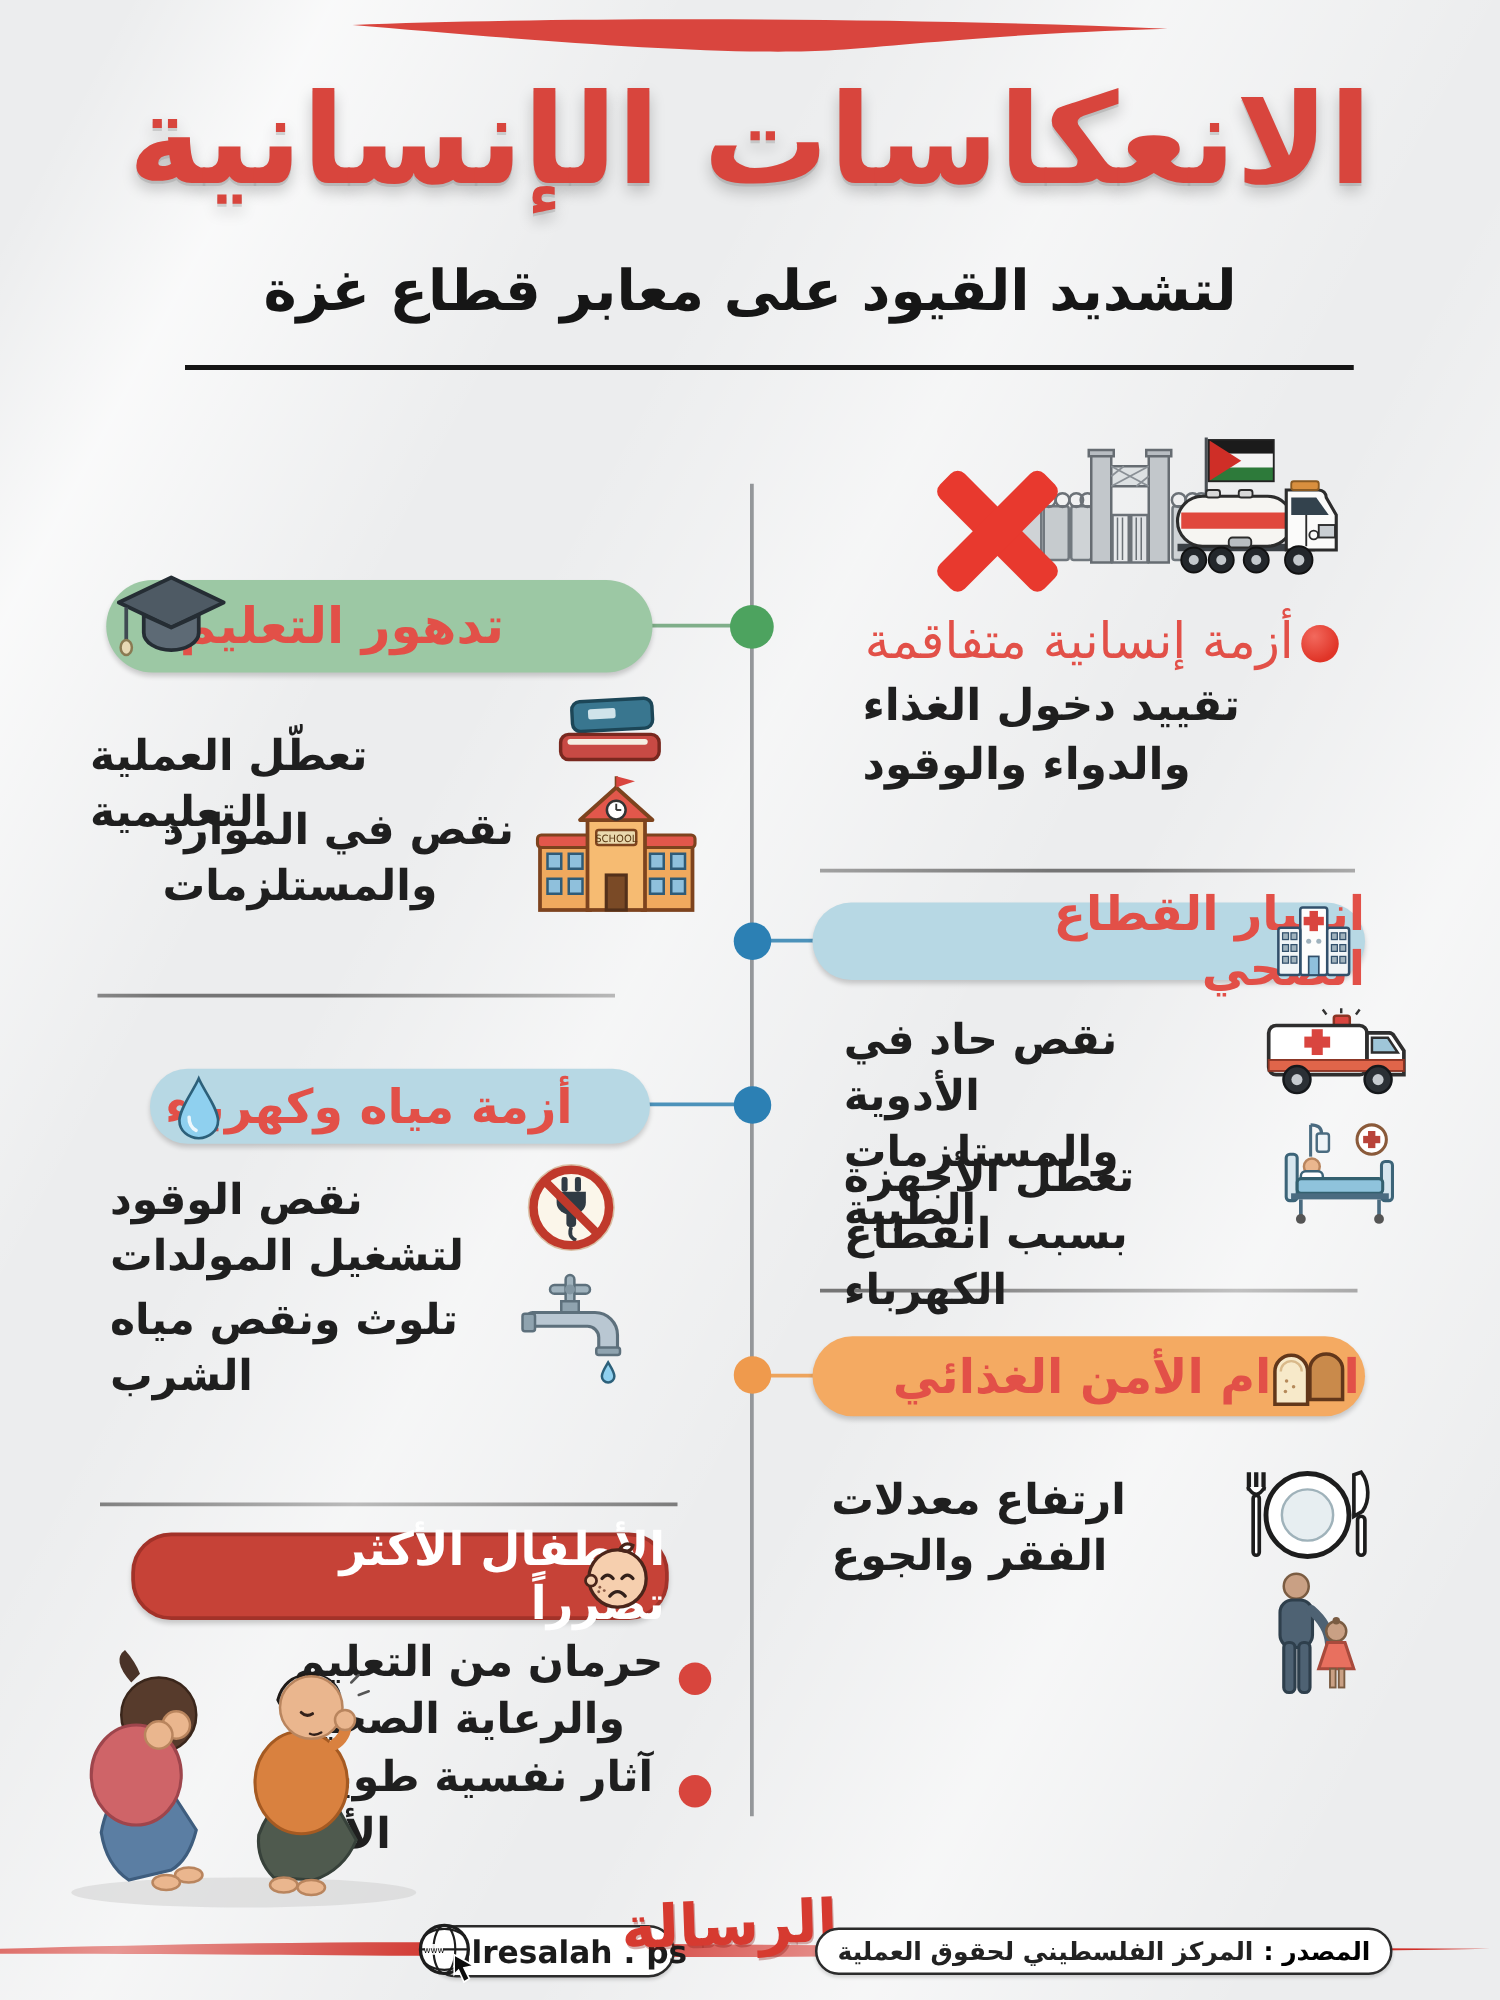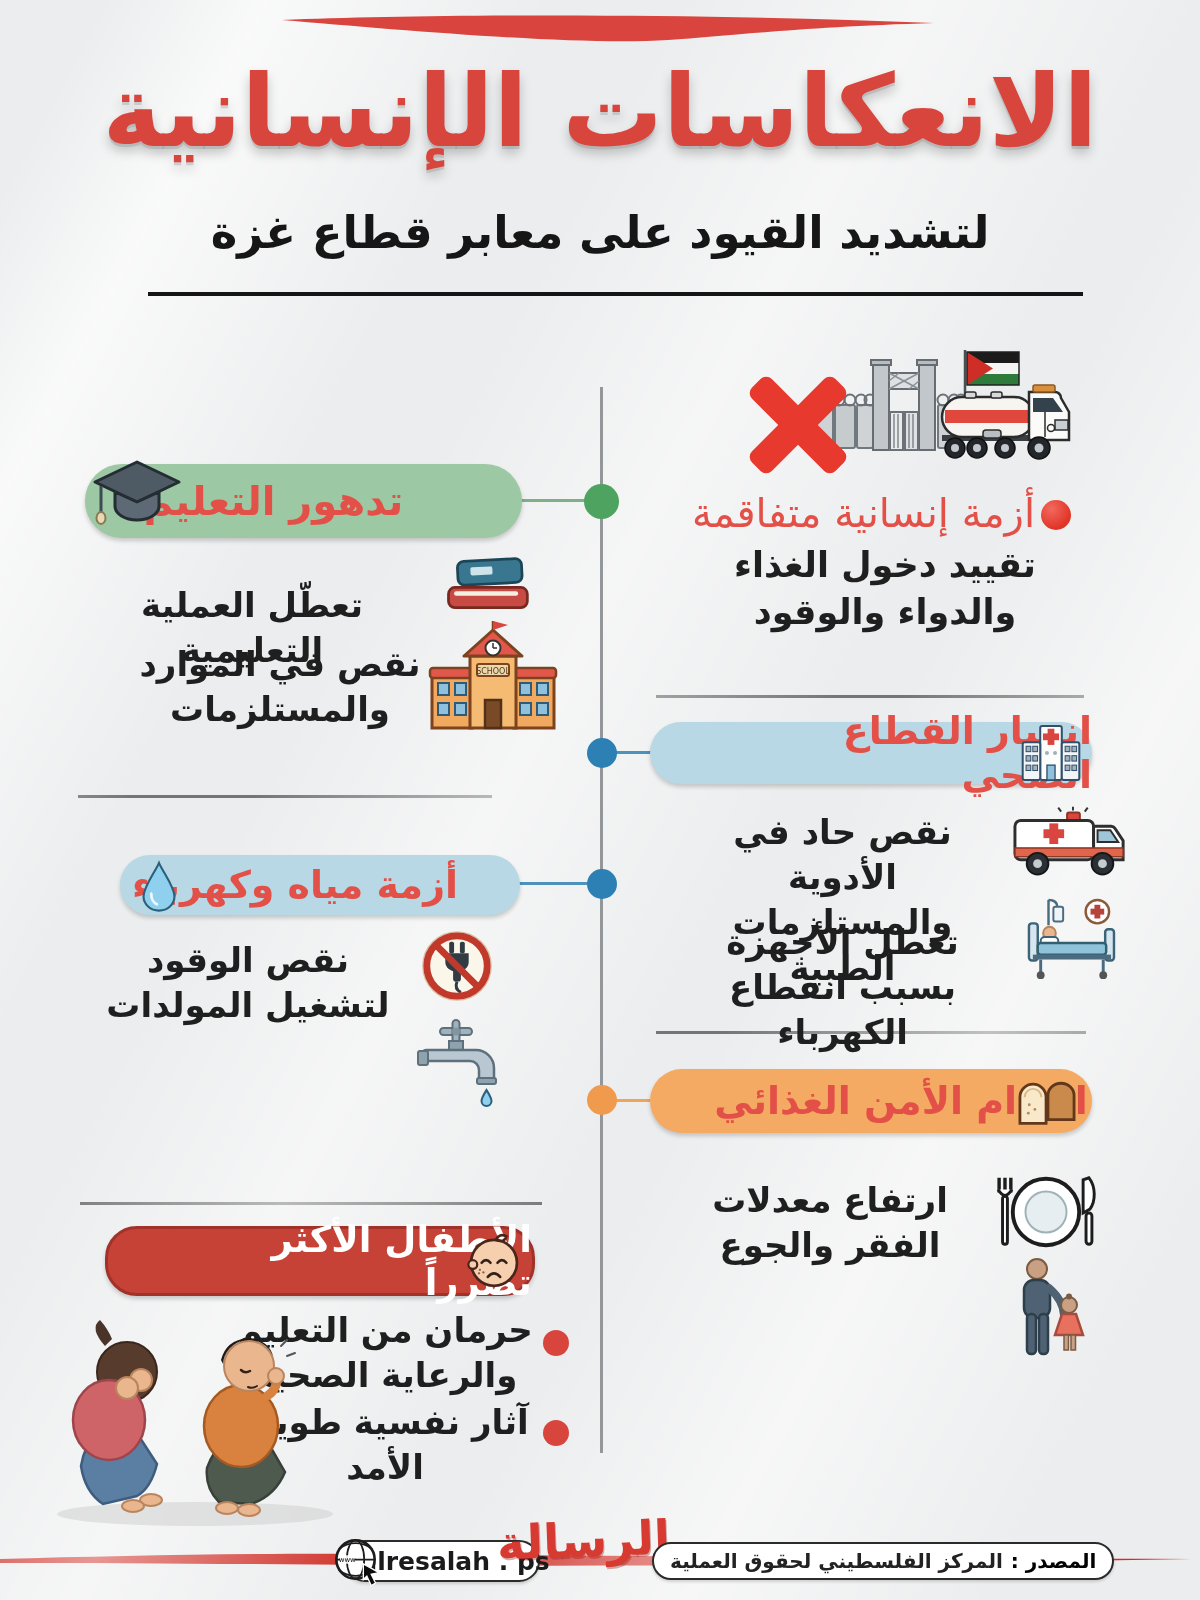--- a/index.html
+++ b/index.html
@@ -34,21 +34,21 @@
   .connector{height:3px;z-index:2;}
   .col-divider{height:3px;background:var(--divider-gray,#757575);}
   .pill{
     display:flex;align-items:center;justify-content:center;z-index:3;
     box-shadow:0 3px 4px rgba(0,0,0,.18);
   }
   .pill .label{font-weight:700;color:var(--pill-label-red,#e25048);}
   .pill .icon{position:absolute;}
   .pt{
     font-weight:700;font-size:34px;line-height:1.33;color:var(--text-dark,#1f1f1f);
-    text-align:center;z-index:2;
+    text-align:left;z-index:2;
   }
   .crisis-heading{
     font-size:40px;font-weight:400;color:var(--heading-red,#e25048);
     text-align:right;z-index:2;
   }
   .crisis-dot{width:30px;height:30px;border-radius:50%;
     background:radial-gradient(circle at 35% 30%, #f2695d, #e03427 70%);z-index:2;}
   .bullet{width:26px;height:26px;border-radius:50%;background:var(--bullet-red,#d8453d);z-index:2;}
   .footer-pill{
     background:#fff;border:2px solid #2b2b2b;border-radius:22px;z-index:3;
@@ -307,20 +307,21 @@
   <div class="abs pill" style="left:120px;top:855px;width:400px;height:60px;border-radius:30px;background:var(--pill-blue,#b7d8e4)">
     <span class="icon" style="left:18px;top:5px">
       <svg width="42" height="52" viewBox="0 0 56 74">
         <path d="M28,4 C22,18 6,38 6,52 a22,20 0 0 0 44,0 C50,38 34,18 28,4 Z" fill="#8fd0ef" stroke="#2c607a" stroke-width="3"></path>
         <path d="M17,48 a12,15 0 0 0 8,15" stroke="#ffffff" stroke-width="4" fill="none" stroke-linecap="round" opacity=".85"></path>
       </svg>
     </span>
     <span class="label" style="font-size:38px;padding-right:50px">أزمة مياه وكهرباء</span>
   </div>
   <div class="abs pt" style="left:88px;top:938px;width:320px">نقص الوقود لتشغيل المولدات</div>
+  <div class="abs pt" style="left:88px;top:1034px;width:320px">تلوث ونقص مياه الشرب</div>
   <span class="abs z2" style="left:419px;top:928px">
     <svg width="76" height="76" viewBox="0 0 78 78">
       <circle cx="39" cy="39" r="35" fill="#fbf6ea" stroke="#d9c0a6" stroke-width="1.5"></circle>
       <g fill="#303b44">
         <rect x="31" y="14" width="5" height="12" rx="2"></rect>
         <rect x="42" y="14" width="5" height="12" rx="2"></rect>
         <path d="M27,26 h24 v9 a12,10 0 0 1 -24,0 z"></path>
         <rect x="35" y="41" width="8" height="14" rx="3"></rect>
       </g>
       <path d="M39,55 q-3,8 4,11" fill="none" stroke="#303b44" stroke-width="3"></path>

